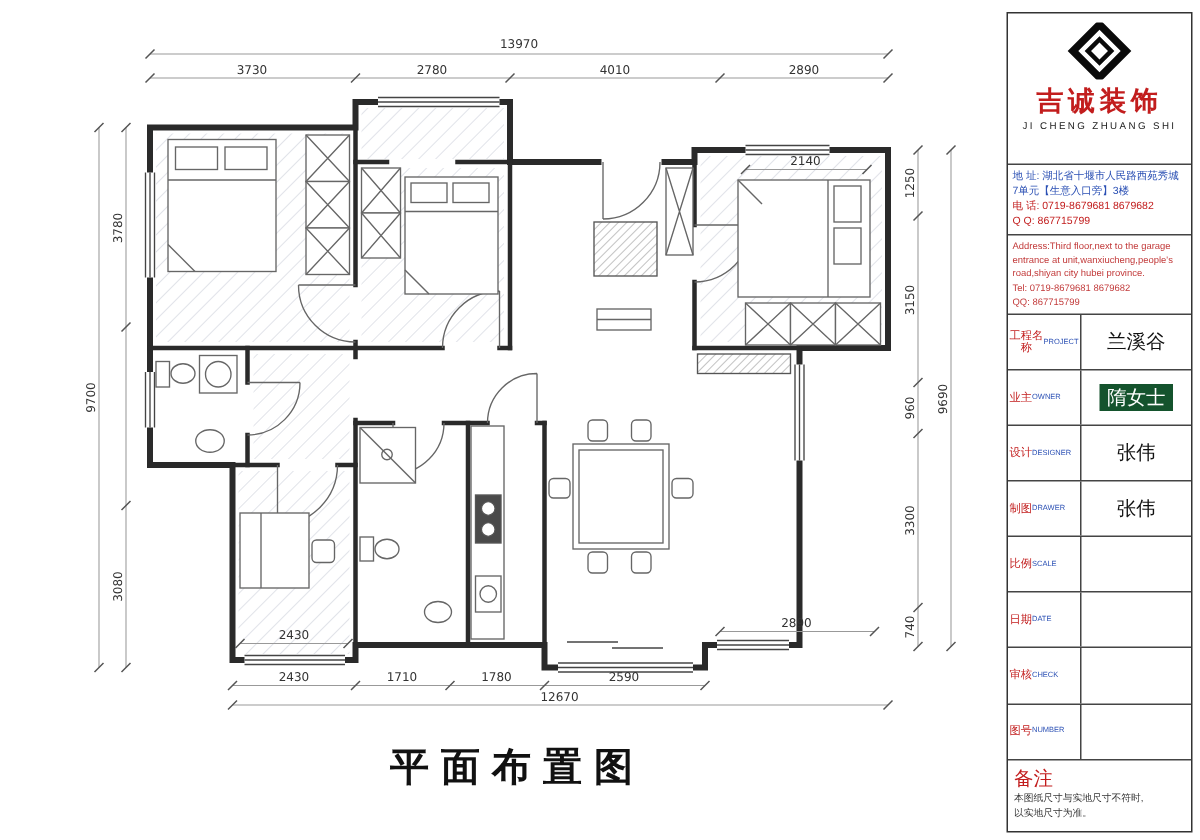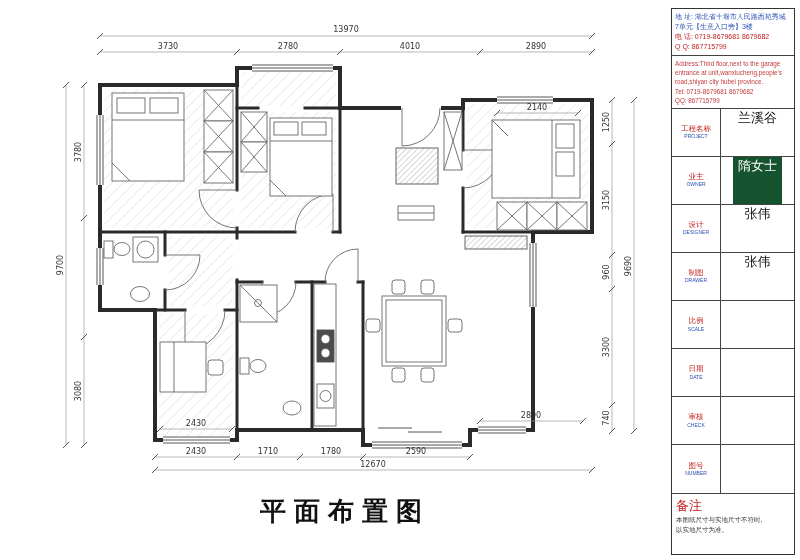--- a/index.html
+++ b/index.html
@@ -26,25 +26,25 @@
   .tb-logo{height:94px;border-bottom:1px solid #444;text-align:center;padding-top:6px;}
   .logo-svg{display:block;margin:0 auto;}
   .company-cn{color:#c21d1d;font-size:18px;font-weight:bold;letter-spacing:3px;margin-top:2px;white-space:nowrap;}
   .company-en{font-size:6.5px;letter-spacing:1.6px;color:#222;margin-top:2px;white-space:nowrap;}
   .tb-addr{border-bottom:1px solid #444;padding:3px 3px 2px;font-size:7px;line-height:1.45;}
   .tb-addr .blue{color:#2b50b4}
   .tb-addr .red{color:#c21d1d}
   .tb-addr-en{border-bottom:1px solid #444;padding:3px 3px 2px;font-size:6.3px;line-height:1.5;color:#c23a3a;}
   .tb-rows{flex:1;display:flex;flex-direction:column;}
   .tb-row{display:flex;border-bottom:1px solid #444;flex:1;min-height:0;}
-  .tb-row .lab{width:46px;border-right:1px solid #444;display:flex;flex-direction:column;
-               align-items:center;justify-content:center;padding:1px;text-align:center;}
+  .tb-row .lab{width:46px;border-right:1px solid #444;display:flex;flex-direction:row;
+               align-items:center;padding:1px;text-align:center;}
   .lab .cn{color:#c21d1d;font-size:7.5px;line-height:1.1}
   .lab .en{color:#2b50b4;font-size:5px;line-height:1.1;margin-top:1px}
-  .tb-row .val{flex:1;display:flex;justify-content:center;font-size:13px;color:#111;}
+  .tb-row .val{flex:1;display:flex;align-items:center;justify-content:center;font-size:13px;color:#111;}
   .val .hl{background:#14532d;color:#fff;padding:0 5px;}
   .tb-note{flex:1.2;padding:2px 4px;font-size:6.5px;color:#333;line-height:1.5;}
   .tb-note .cn{color:#c21d1d;font-size:13px;display:block;}
 </style>
 </head>
 <body>
 
 <div class="sheet">
 
   <div class="drawing-area">
@@ -305,20 +305,30 @@
         <path class="tick" d="M494,116 l6,-6 M575,116 l6,-6"></path>
         <text class="d" x="537" y="110">2140</text>
       </g>
 
       <text class="title-text" x="345" y="520">平面布置图</text>
     </svg>
   </div>
 
   <div class="title-block">
 
+    <div class="tb-logo">
+      <svg class="logo-svg" width="44" height="38" viewBox="0 0 44 38">
+        <g transform="translate(22,19) rotate(45)">
+          <rect x="-12.5" y="-12.5" width="25" height="25" fill="none" stroke="#0a0a0a" stroke-width="5"></rect>
+          <rect x="-5.5" y="-5.5" width="11" height="11" fill="none" stroke="#0a0a0a" stroke-width="3"></rect>
+        </g>
+      </svg>
+      <div class="company-cn">吉诚装饰</div>
+      <div class="company-en">JI CHENG ZHUANG SHI</div>
+    </div>
 
     <div class="tb-addr">
       <div class="blue">地 址: 湖北省十堰市人民路西苑秀城</div>
       <div class="blue">7单元【生意入口旁】3楼</div>
       <div class="red">电 话: 0719-8679681  8679682</div>
       <div class="red">Q Q: 867715799</div>
     </div>
 
     <div class="tb-addr-en">
       <div>Address:Third floor,next to the garage</div>

